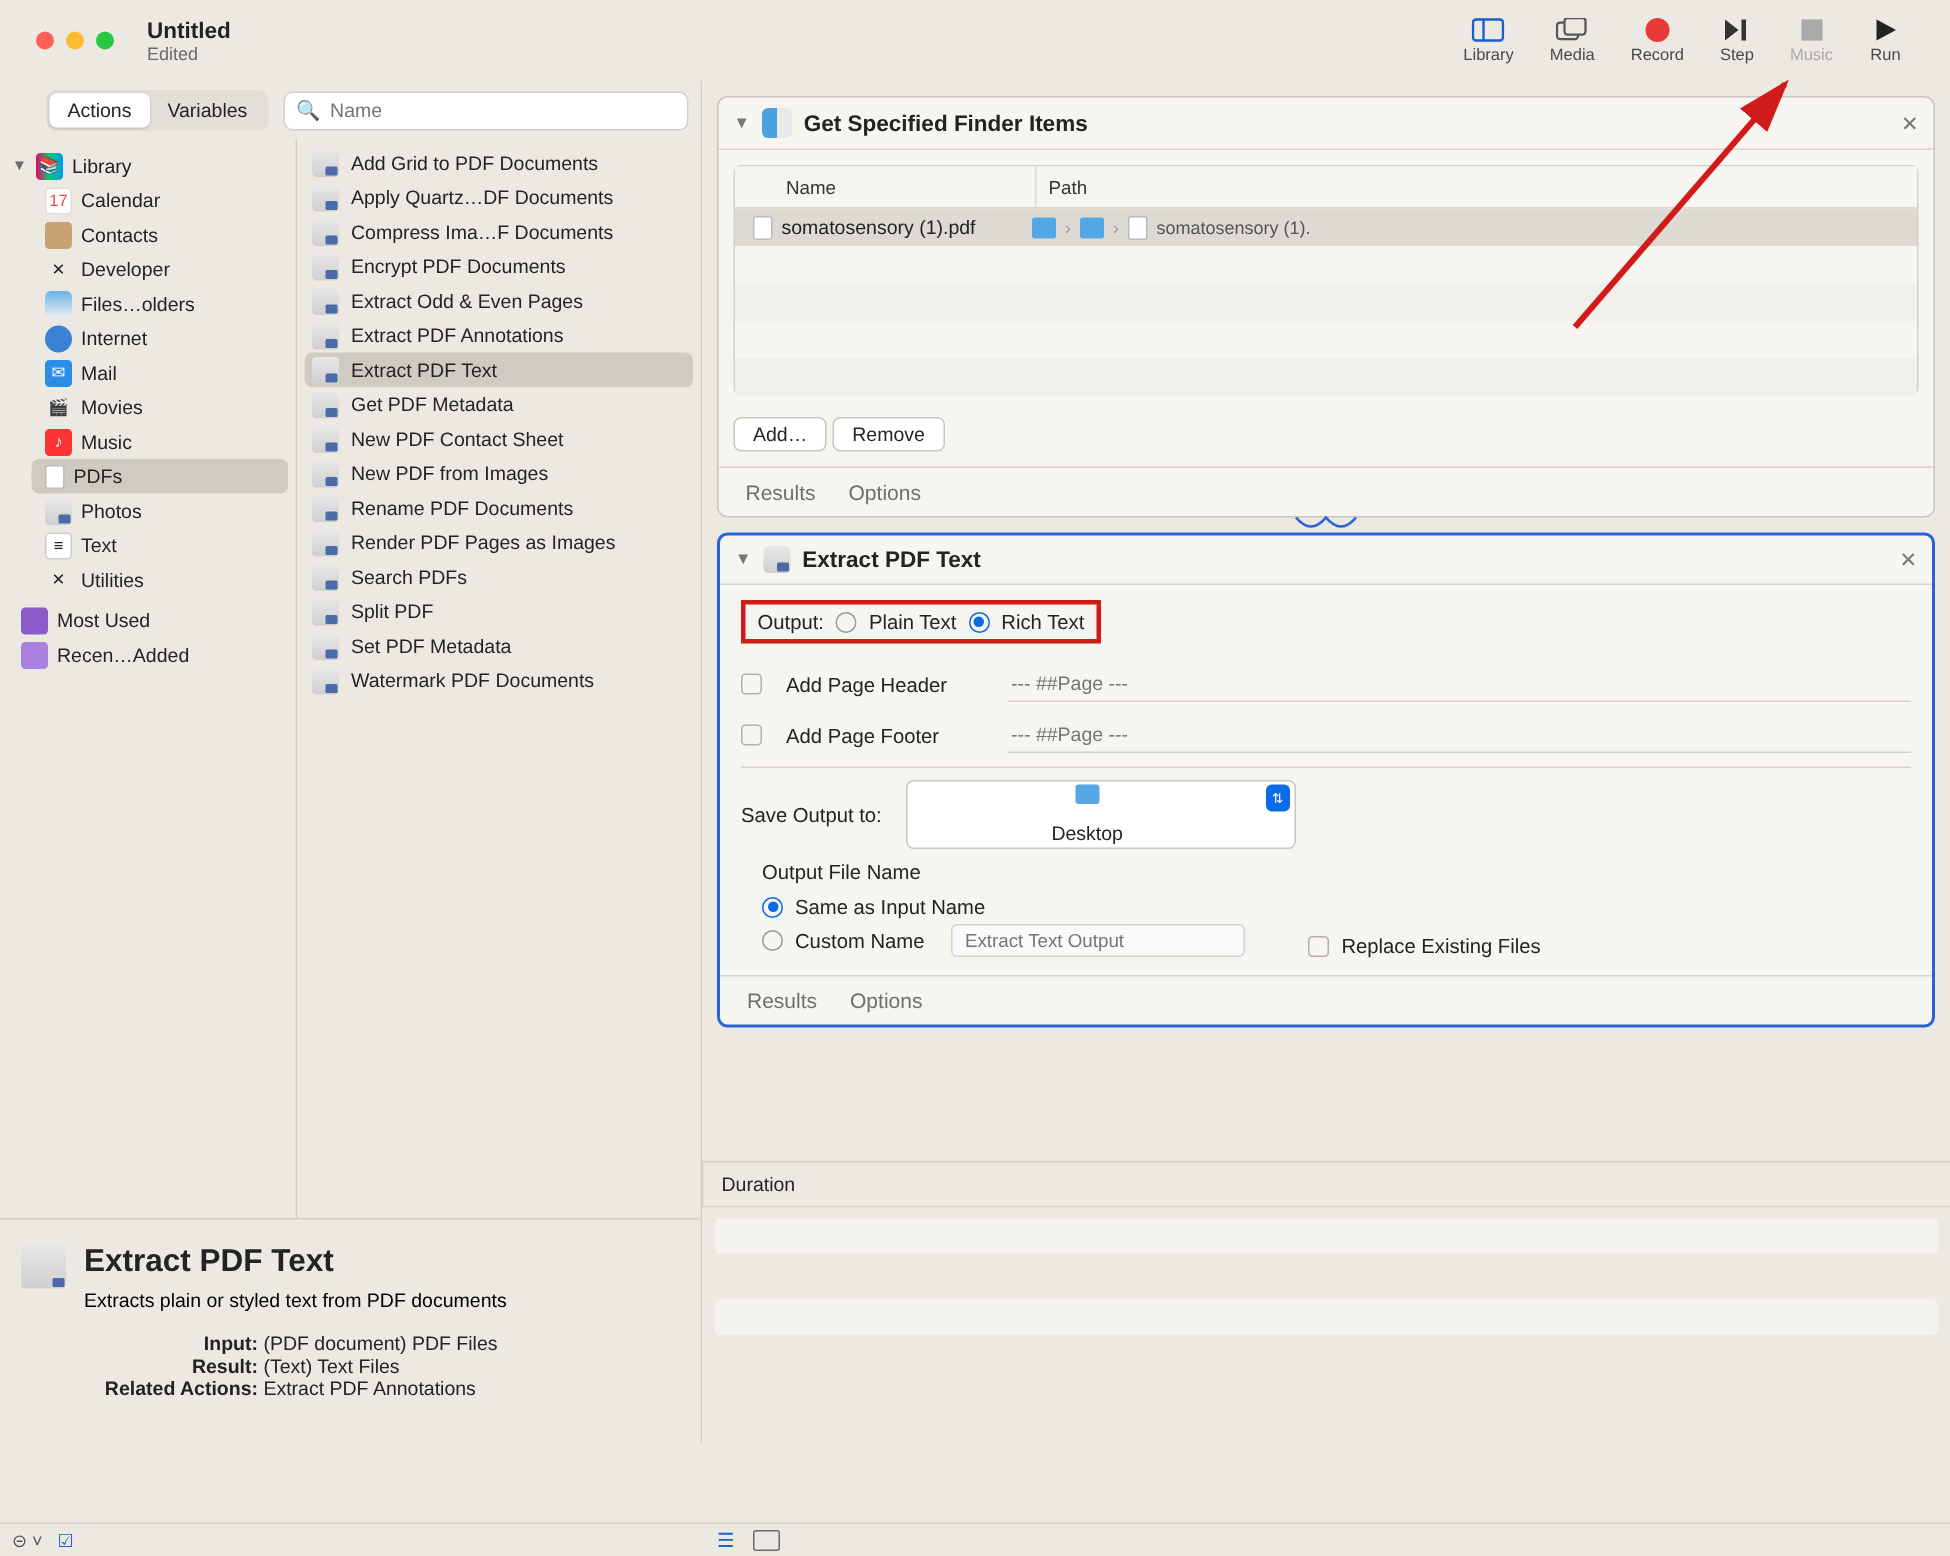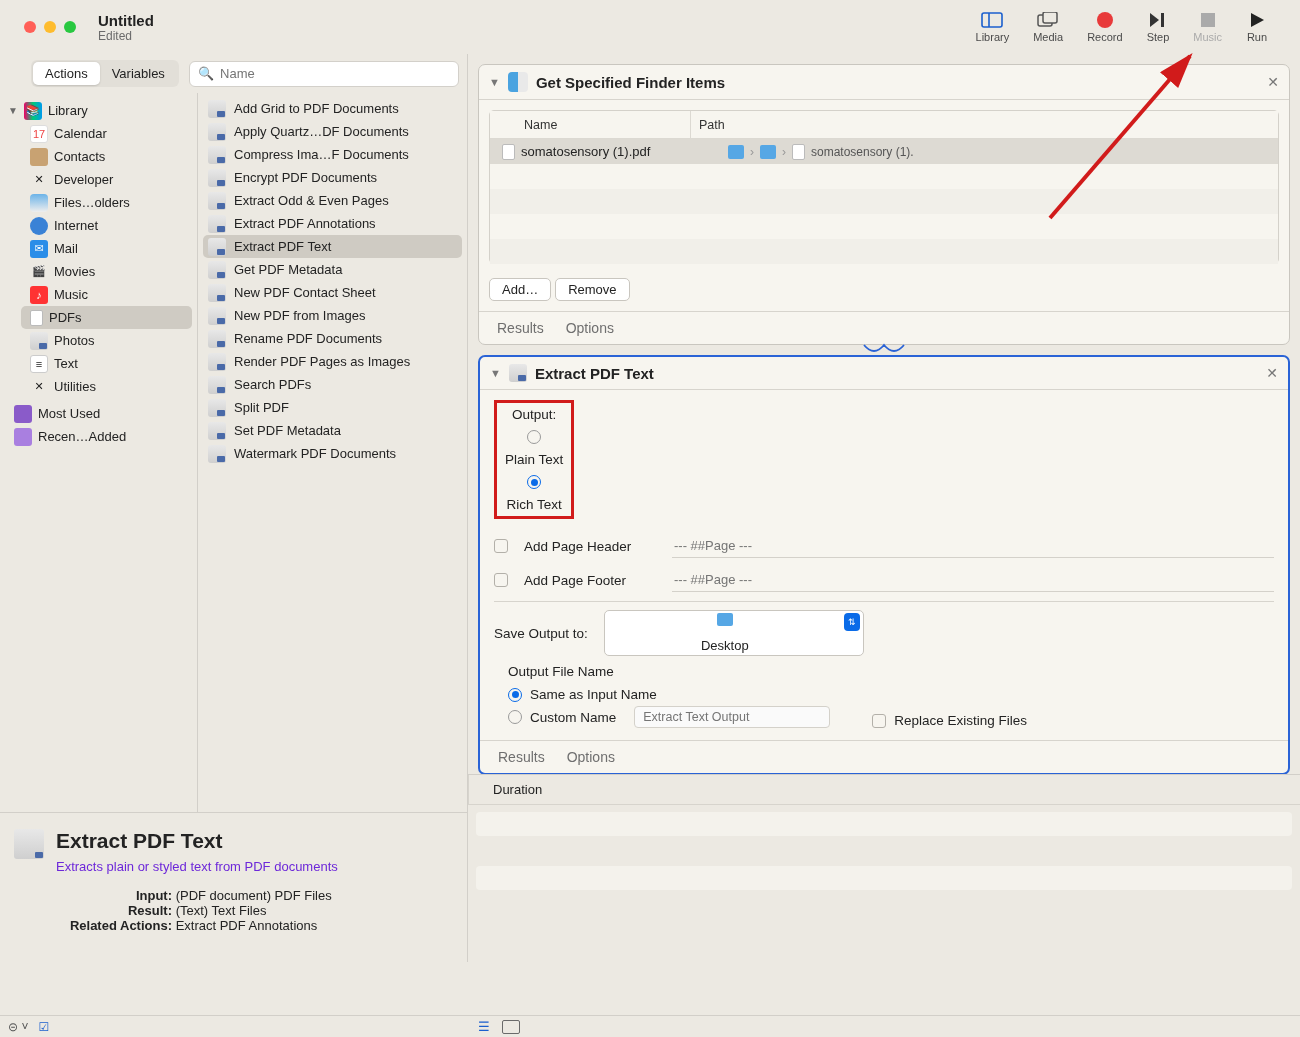--- a/index.html
+++ b/index.html
@@ -42,76 +42,76 @@
 .librow .tri { width:10px; font-size:10px; color:#6a6a6a;}
 .librow .libicon { width:18px; height:18px; border-radius:3px; display:inline-flex; align-items:center; justify-content:center; font-size:11px;}
 .librow.sel { background:#cfcbc3; border-radius:5px; margin: 0 5px; padding-left:9px;}
 .actrow { display:flex; align-items:center; gap:8px; padding: 3px 10px; font-size:13px; cursor:pointer; height:23px;}
 .actrow.sel { background:#cfcbc3; border-radius:5px; margin: 0 5px; padding-left:5px;}
 .pdficon { width:18px; height:18px; background:linear-gradient(#e8e8e8,#cfcfcf); border-radius:3px; position:relative; display:inline-block;}
 .pdficon::after{ content:""; position:absolute; bottom:1px; right:1px; width:8px; height:6px; background:#4a6aa8; border-radius:1px;}
 
 .info { border-top:1px solid #d2cfc9; padding: 16px 14px; background:#ece9e2; height:150px; display:flex; gap:12px;}
 .info .big { font-size:21px; font-weight:700;}
-.info .desc { font-size:13px; color:#6d28d9; margin-top:6px;}
+.info .desc { font-size:13px; color:#000000; margin-top:6px;}
 .info .infotxt{ flex:1;}
 
 .rightcol { flex:1; display:flex; flex-direction:column; background:#ece9e2;}
 .workflow { flex:1; padding: 10px 10px 4px 10px; overflow:auto;}
 
 .card { background:#f7f5ef; border:1px solid #c9c6bf; border-radius:7px; margin-bottom: 10px; }
 .card.sel { border: 2px solid #2a63d6; }
 .card-head { display:flex; align-items:center; padding: 7px 10px; border-bottom:1px solid #d7d4cd; gap:8px;}
 .card-head .tri{ font-size:11px; color:#777; cursor:pointer;}
 .card-head .title{ font-weight:700; font-size:15px;}
 .card-head .finder{ width:20px;height:20px; background:linear-gradient(90deg,#4aa3e0 50%,#e9e9e9 50%); border-radius:4px;}
 .card-head .x{ margin-left:auto; color:#777; cursor:pointer; font-size:14px;}
 .card-body { padding: 0 0 0 0;}
 .tbl-head { display:flex; border-bottom:1px solid #dcd9d2; font-size:12.5px; color:#333; height:28px; align-items:center; background:#f7f5ef;}
 .tbl-head .c1{ width:200px; padding-left:34px;}
 .tbl-head .c2{ flex:1; padding-left:6px;}
 .tblwrap{ border:1px solid #d4d1ca; border-radius:5px; margin:10px;}
 .tbl-body { height:124px; }
 .row{ display:flex; height:25px; align-items:center;}
 .row.sel{ background:#dddad3;}
-.row .file{ width:238px; padding-left:12px; display:flex; align-items:center; gap:6px; font-size:13px;text-align:right;}
+.row .file{ width:198px; padding-left:12px; display:flex; align-items:center; gap:6px; font-size:13px;text-align:right;}
 .row .bc { flex:1; display:flex; align-items:center; gap:6px; font-size:12px; color:#555;}
 .row .bc .fld{ width:16px;height:14px;background:#56a7e5;border-radius:2px;}
 .row .bc .chev{ color:#999;}
 .ctrlrow{ display:flex; gap:4px; padding: 4px 10px 10px 10px;}
 .btn{ background:#fff; border:1px solid #c9c6bf; border-radius:5px; padding:3px 12px; font-size:13px; cursor:pointer;}
 .card-foot{ border-top:1px solid #d7d4cd; display:flex; gap:22px; padding:8px 18px; font-size:14px; color:#6f6f6f;}
 .card-foot span{ cursor:pointer; font-weight:500;}
 
 .connector{ display:flex; justify-content:center; height:12px; margin-top:-10px; margin-bottom:-2px;}
 .connector svg{ overflow:visible;}
 
 .outputrow{ display:flex; align-items:center; gap:10px; padding: 10px 14px; font-size:13.5px;}
-.redbox{ border:3px solid #d11b1b; padding: 4px 8px; display:flex; align-items:center; gap: 8px; flex-direction: column;}
+.redbox{ border:3px solid #d11b1b; padding: 4px 8px; display:flex; align-items:center; gap: 8px;}
 .radio{ width:14px;height:14px;border-radius:50%; border:1.5px solid #9a9a9a; display:inline-flex; align-items:center; justify-content:center;}
 .radio.on{ border-color:#0a6be8;}
 .radio.on::after{ content:""; width:7px;height:7px;background:#0a6be8;border-radius:50%;}
 .chk{ width:14px;height:14px;border:1.5px solid #b3b0a9; border-radius:3px; display:inline-block;}
 .formrow{ display:flex; align-items:center; gap:16px; padding: 4px 14px; font-size:13.5px; min-height:34px;}
 .formrow .lab{ width:132px;}
 .txtfield{ flex:1; border:none; border-bottom:1px solid #d4d1ca; padding:4px 2px; font-size:13px; color:#999; background:transparent;}
 .sep{ height:1px; background:#d7d4cd; margin: 4px 14px;}
 .popup{ background:#fff; border:1px solid #c9c6bf; border-radius:5px; padding:2px 24px 2px 6px; font-size:13px; display:flex; align-items:center; gap:12px; position:relative; min-width:260px;flex-direction:column;}
 .popup .bluefolder{ width:16px;height:13px;background:#56a7e5;border-radius:2px;}
 .popup .updn{ position:absolute; right:3px; top:2px; width:16px; height:18px; background:#0a6be8; border-radius:4px; display:flex; align-items:center; justify-content:center; color:#fff; font-size:9px;}
 .subblock{ padding: 4px 14px 10px 28px;}
 .subblock .st{ font-size:13.5px; margin-bottom:6px;}
 .subblock .r{ display:flex; align-items:center; gap:8px; padding:2px 0; font-size:13.5px;}
 .subblock .inline{ display:flex; align-items:flex-end; gap:22px;}
 .smallinp{ width:196px; border:1px solid #d4d1ca; border-radius:4px; padding:3px 8px; font-size:12.5px; color:#999; background:#fafafa;}
 
 .logpanel{ border-top:1px solid #d2cfc9; background:#ece9e2; height:188px;}
 .loghead{ display:flex; border-bottom:1px solid #d7d4cd; font-size:13px; height:30px; align-items:center;}
 .loghead .lc{ flex:1; padding-left:26px;}
-.loghead .dc{ width:140px; padding-left:24px; border-left:1px solid #d7d4cd; height:100%; display:flex; align-items:center;}
+.loghead .dc{ width:140px; padding-left:12px; border-left:1px solid #d7d4cd; height:100%; display:flex; align-items:center;}
 .logbody{ padding:4px 8px;}
 .logbody .lr{ height:24px; border-radius:4px; margin:3px 0;}
 .logbody .lr:nth-child(odd){ background:#f4f2ec;}
 
 .statusbar{ height:22px; border-top:1px solid #d2cfc9; display:flex; align-items:center; padding: 0 8px; gap:10px; font-size:12px; color:#555; background:#ece9e2;}
 .rstatus{ position:absolute; bottom:0; left:468px; right:0; height:22px; border-top:1px solid #d2cfc9; display:flex; align-items:center; padding:0 10px; gap:12px; background:#ece9e2;}
 .vicon{ width:18px; height:14px; border:1.2px solid #6a6a6a; border-radius:2px;}
 
 .doc { width:13px;height:16px;background:#fff;border:1px solid #bbb; border-radius:2px; position:relative;}
 

